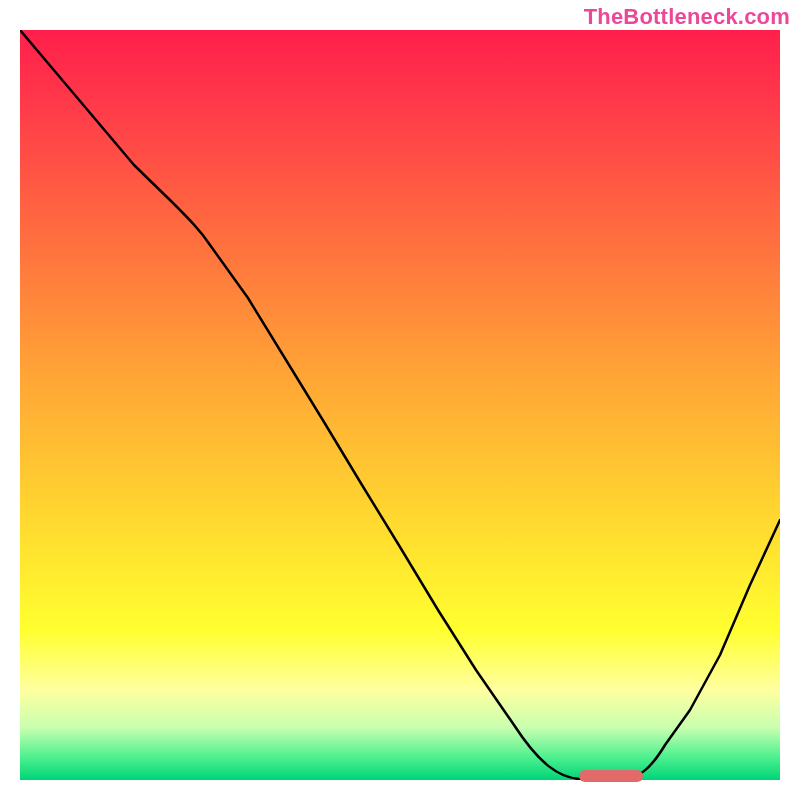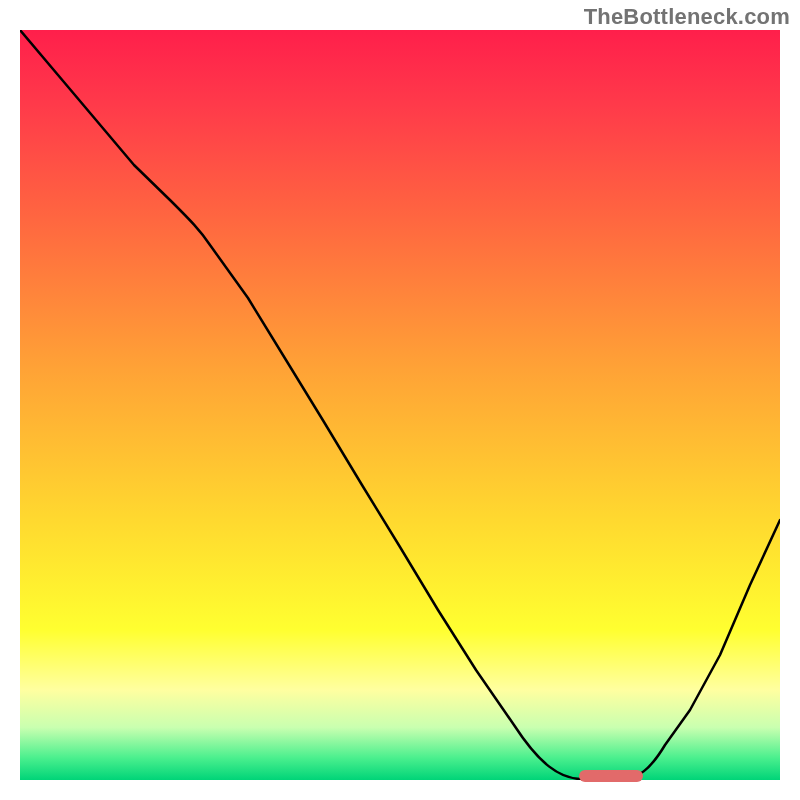--- a/index.html
+++ b/index.html
@@ -14,21 +14,21 @@
     position: relative;
     width: 800px;
     height: 800px;
   }
   .watermark {
     position: absolute;
     top: 4px;
     right: 10px;
     font-size: 22px;
     font-weight: 600;
-    color: #737373;
+    color: #ec4899;
     letter-spacing: 0.2px;
   }
   .plot {
     position: absolute;
     left: 20px;
     top: 30px;
     width: 760px;
     height: 750px;
   }
   .gradient-bg {

